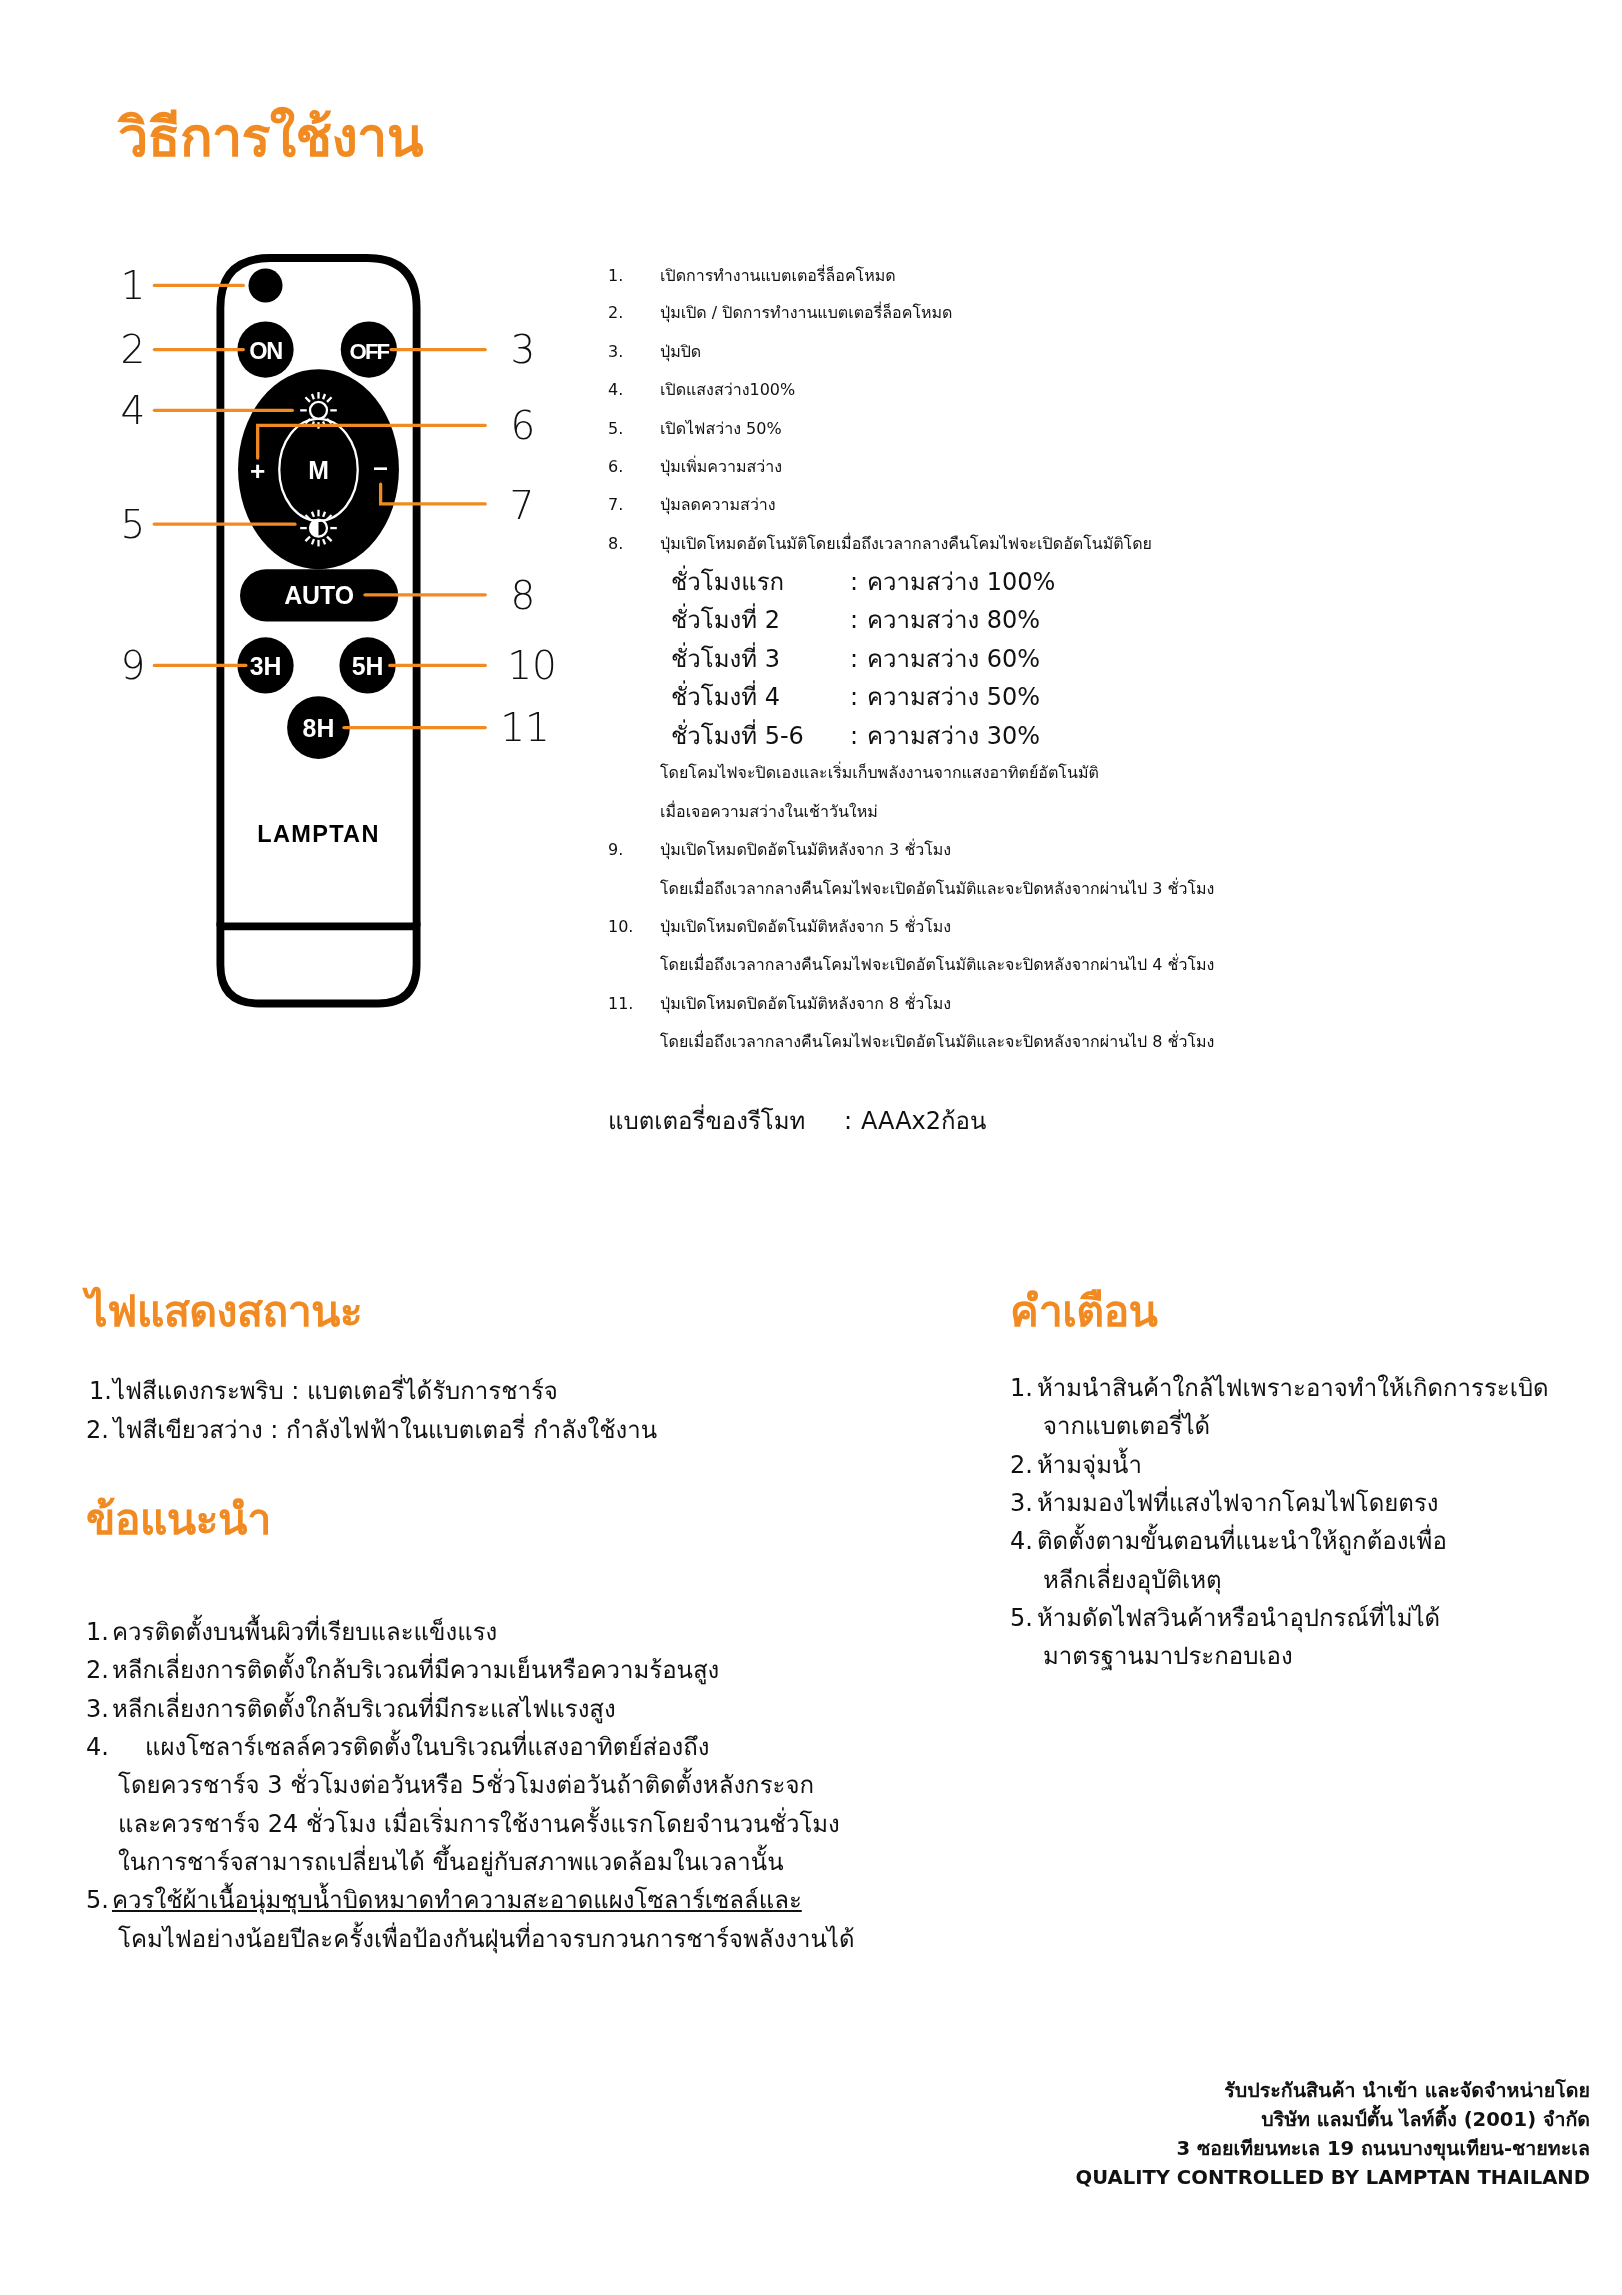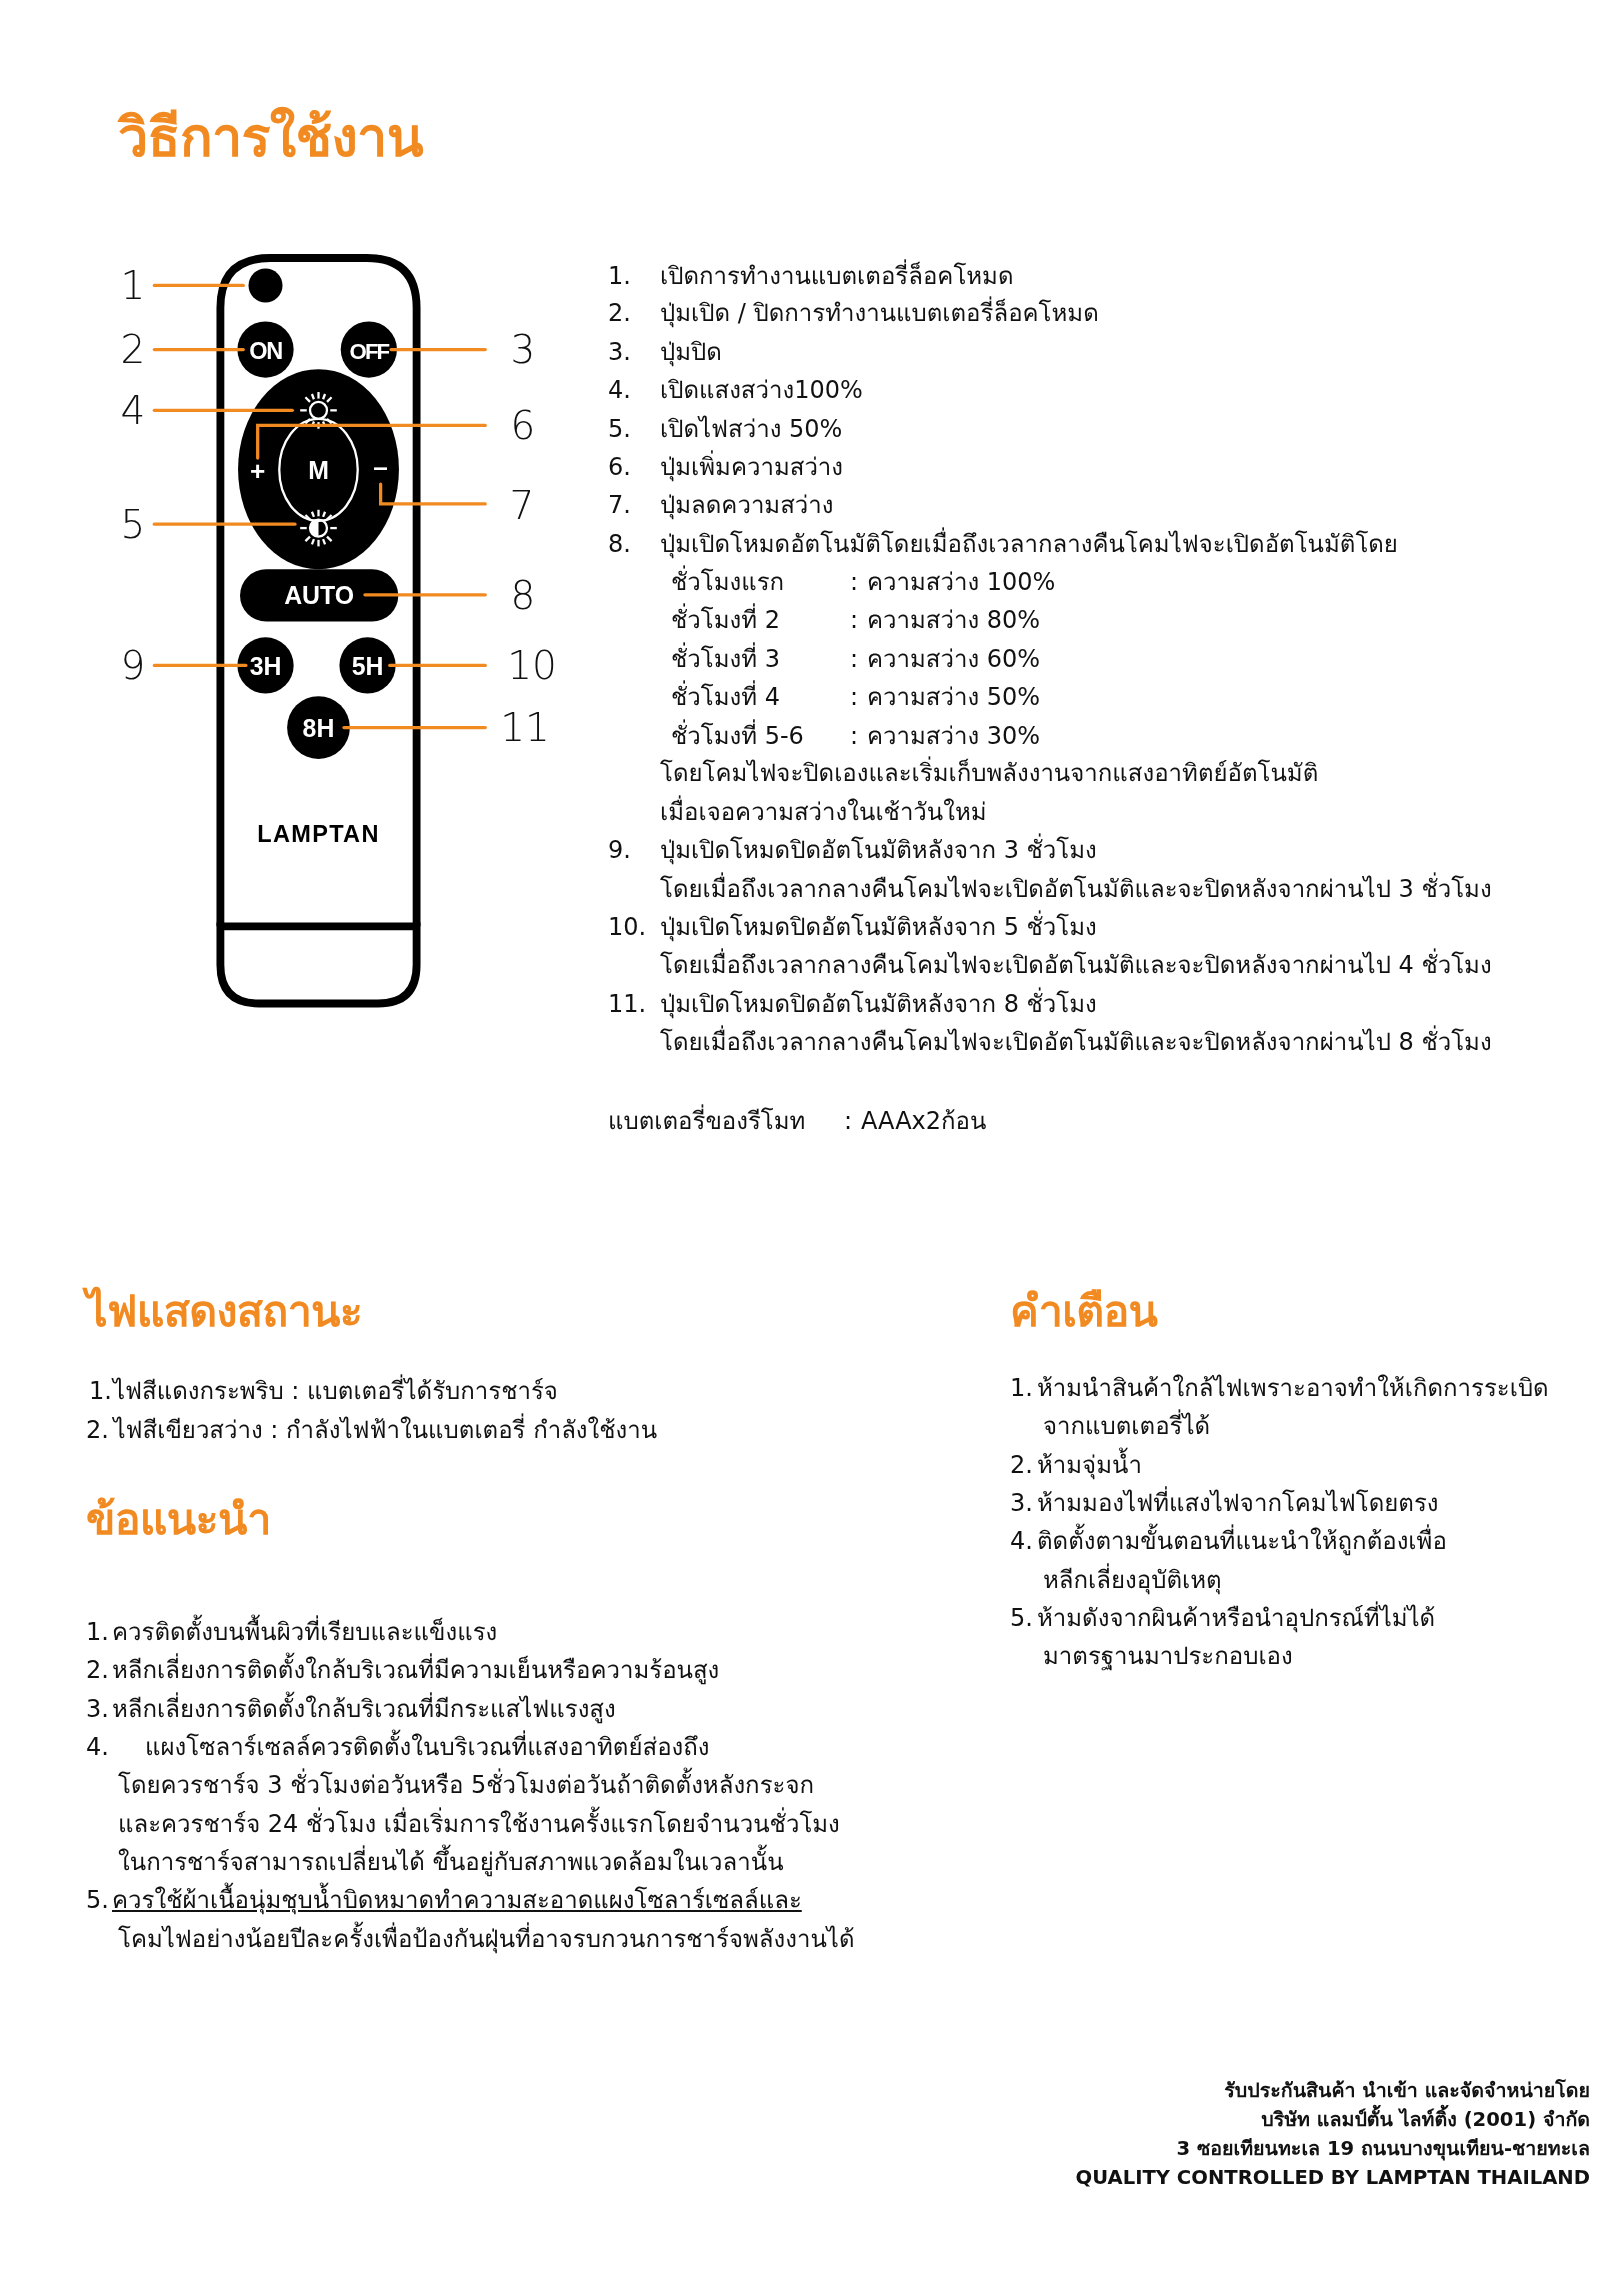--- a/index.html
+++ b/index.html
@@ -15,21 +15,21 @@
   .h-sec { font-size: 43px; line-height: 55px; }
 
   
   #remote-svg { position: absolute; left: 0; top: 0; }
   .callout {
     position: absolute; font-family: "DejaVu Sans", sans-serif; font-size: 39px;
     line-height: 39px; color: #111; transform: translate(-50%, -50%); font-weight: 300;
   }
 
   
-  .inst { position: absolute; font-size: 24px; line-height: 38px; white-space: nowrap; color: #111; }
+  .inst { position: absolute; font-size: 16px; line-height: 38px; white-space: nowrap; color: #111; }
   .inst .num { position: absolute; left: 0; }
   .inst .txt { position: absolute; left: 52px; }
   .sub { position: absolute; font-size: 24px; line-height: 38px; white-space: nowrap; color: #111; }
   .sub .lbl { position: absolute; left: 0; }
   .sub .col { position: absolute; left: 179px; }
   .sub .val { position: absolute; left: 196px; }
 
   .item { position: absolute; font-size: 24px; line-height: 38px; white-space: nowrap; color: #111; }
   .item .num { position: absolute; left: 0; }
   .item .txt { position: absolute; }
@@ -299,21 +299,21 @@
     </div>
     <div class="item" style="left: 1010px; top: 1522px;">
       <span class="num">4.</span>
       <span class="txt" style="left: 27px;">ติดตั้งตามขั้นตอนที่แนะนำให้ถูกต้องเพื่อ</span>
     </div>
     <div class="item" style="left: 1010px; top: 1561px;">
       <span class="txt" style="left: 33px;">หลีกเลี่ยงอุบัติเหตุ</span>
     </div>
     <div class="item" style="left: 1010px; top: 1599px;">
       <span class="num">5.</span>
-      <span class="txt" style="left: 27px;">ห้ามดังจากผินค้าหรือนำอุปกรณ์ที่ไม่ได้</span>
+      <span class="txt" style="left: 27px;">ห้ามดัดไฟสวินค้าหรือนำอุปกรณ์ที่ไม่ได้</span>
     </div>
     <div class="item" style="left: 1010px; top: 1637px;">
       <span class="txt" style="left: 33px;">มาตรฐานมาประกอบเอง</span>
     </div>
   </div>
 
 <div class="footer">
   <div>รับประกันสินค้า นำเข้า และจัดจำหน่ายโดย</div>
   <div>บริษัท แลมป์ตั้น ไลท์ติ้ง (2001) จำกัด</div>
   <div>3 ซอยเทียนทะเล 19 ถนนบางขุนเทียน-ชายทะเล</div>

